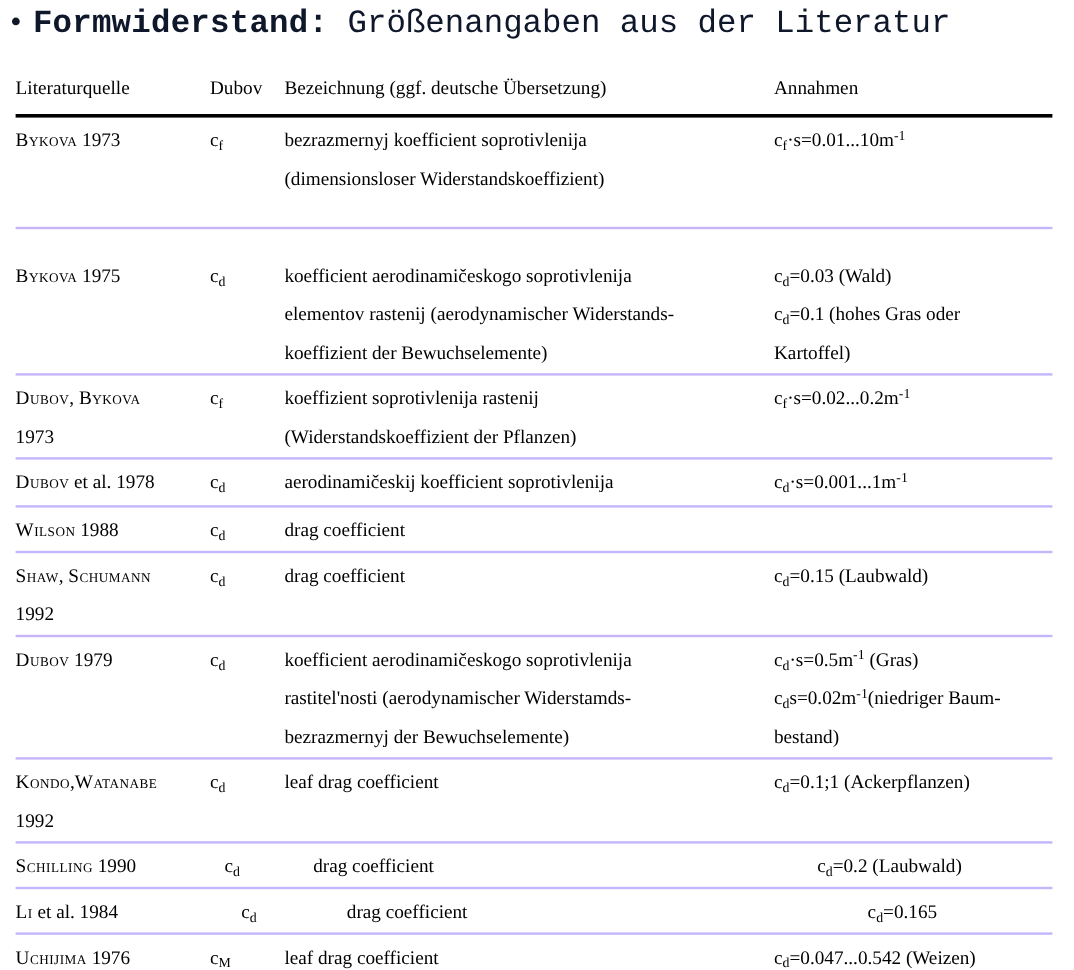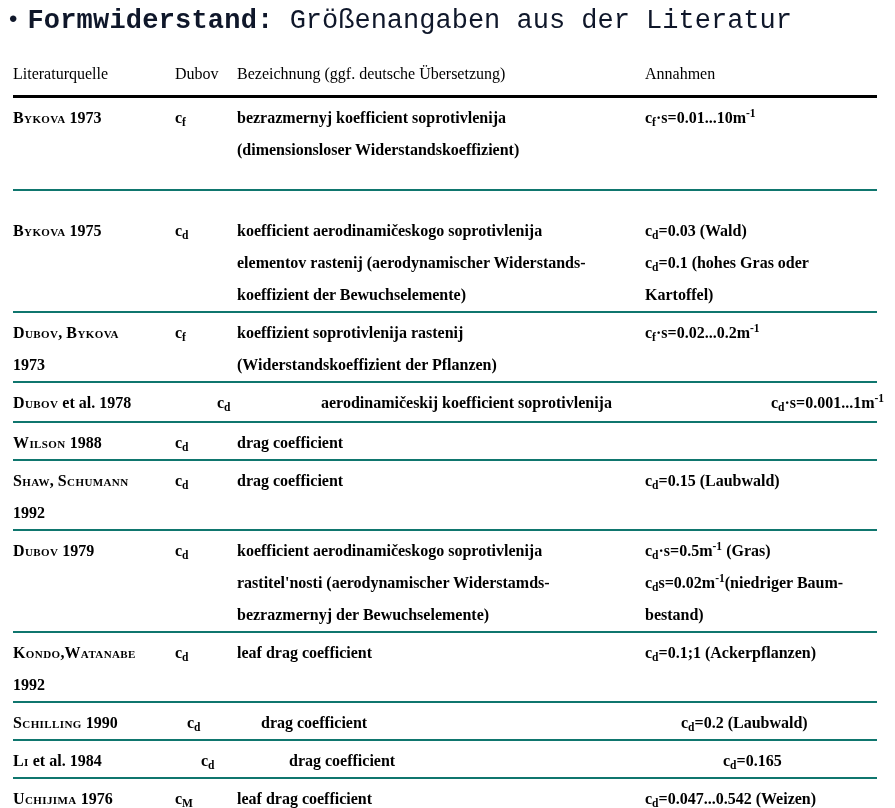--- a/index.html
+++ b/index.html
@@ -38,28 +38,27 @@
     display: grid;
     grid-template-columns: 162px 62px 408px auto;
     box-sizing: border-box;
   }
   .thead {
     padding-top: 10px;
     height: 43px;
     border-bottom: 3px solid #000000;
   }
   .row {
-    border-bottom: 2px solid #0f766e;
+    border-bottom: 2px solid #c4b5fd;
     padding-top: 4px;
-    font-weight: bold;
   }
   .row:nth-child(1)  { min-height: 93px; }
   .row:nth-child(2)  { min-height: 102px; margin-top: 20px; }
   .row:nth-child(3)  { min-height: 70px; }
-  .row:nth-child(4)  { min-height: 40px; gap: 42px; }
+  .row:nth-child(4)  { min-height: 40px; }
   .row:nth-child(5)  { min-height: 38px; }
   .row:nth-child(6)  { min-height: 70px; }
   .row:nth-child(7)  { min-height: 102px; }
   .row:nth-child(8)  { min-height: 70px; }
   .row:nth-child(9)  { min-height: 38px; gap: 12px; }
   .row:nth-child(10) { min-height: 38px; gap: 26px; }
   .row:nth-child(11) { min-height: 40px; }
 
   .cell { overflow: visible; }
   .line { line-height: 32px; white-space: nowrap; }

